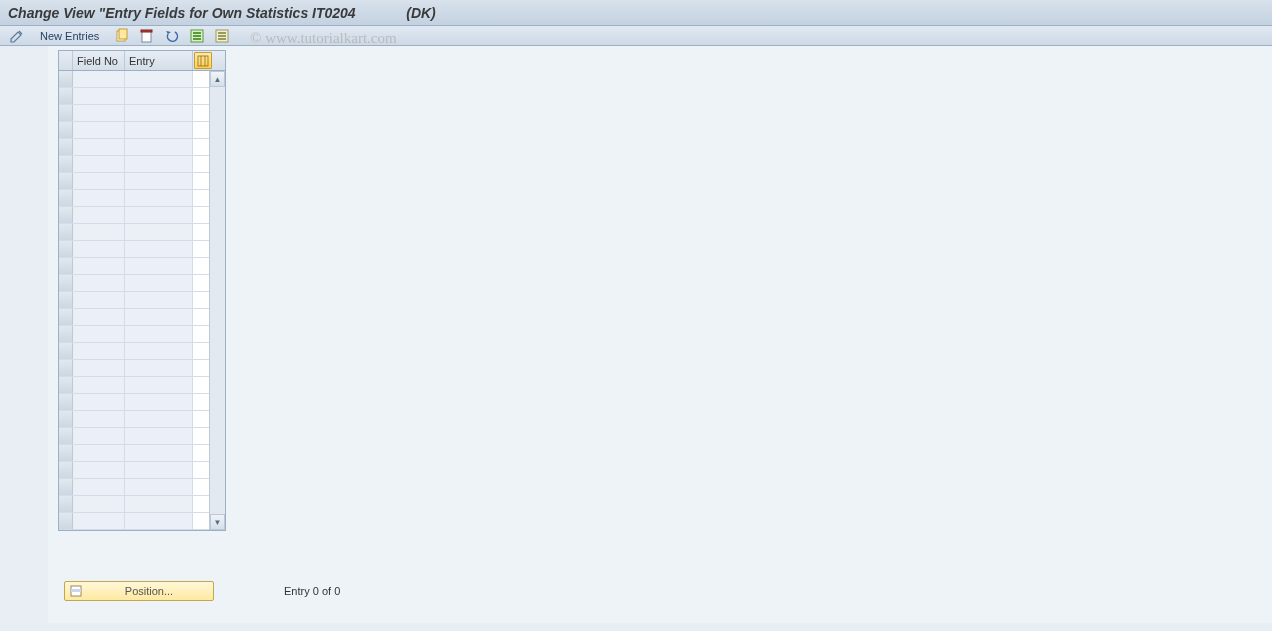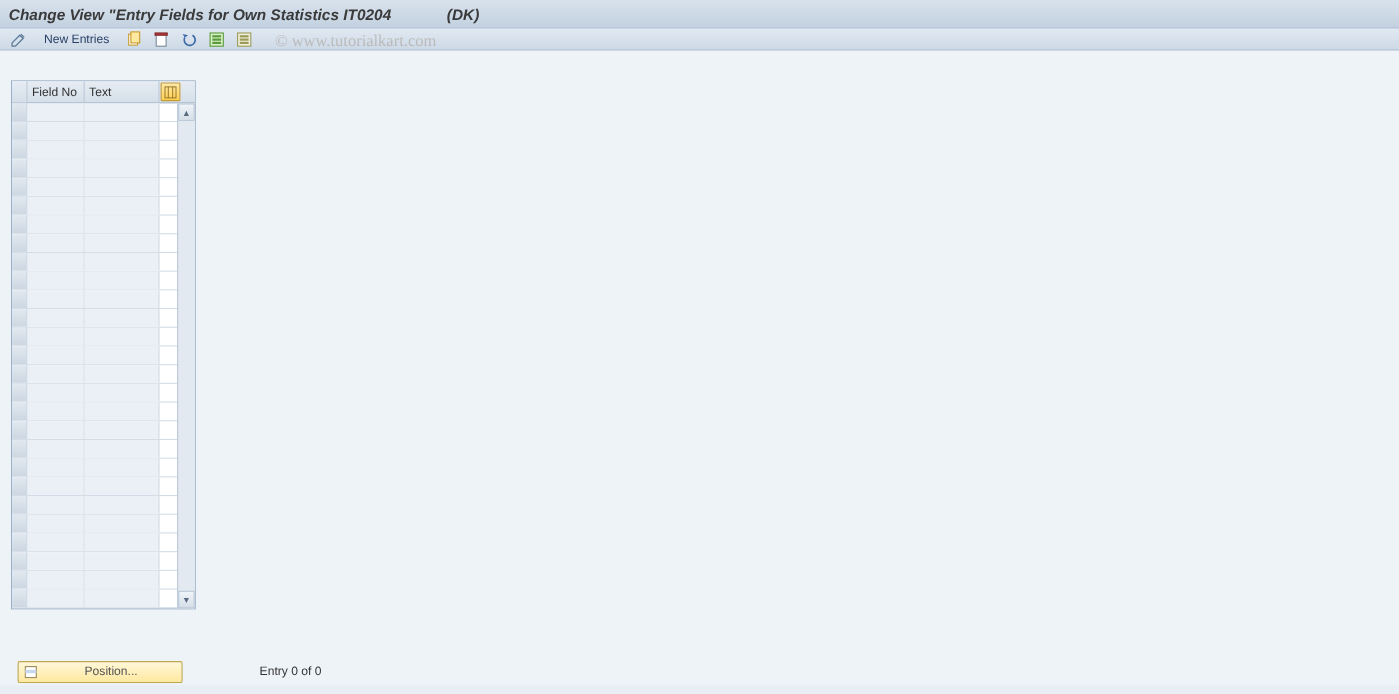--- a/index.html
+++ b/index.html
@@ -61,21 +61,22 @@
       top: 4px;
       font-size: 15px;
       color: rgba(140, 120, 100, 0.35);
       font-family: Liberation Serif, serif;
       pointer-events: none;
     }
     .content-area {
       background: #eef3f8;
       height: calc(100% - 54px);
       position: relative;
-      padding: 27px 0 0 10px;
+      padding: 4px 0 0 10px;
+      margin-left: 48px;
     }
     .table-container {
       width: 168px;
       border: 1px solid #9bb0c7;
       background: #fff;
       position: relative;
     }
     .table-header-row {
       display: flex;
       background: linear-gradient(to bottom, #e6ecf3 0%, #d5dfe9 100%);
@@ -153,21 +154,21 @@
       border: 1px solid #bcc9d8;
       display: flex;
       align-items: center;
       justify-content: center;
       cursor: pointer;
       font-size: 8px;
       color: #5a6b80;
     }
     .footer-bar {
       position: absolute;
-      bottom: 2px;
+      bottom: 22px;
       left: 16px;
       display: flex;
       align-items: center;
       gap: 70px;
     }
     .position-btn {
       width: 150px;
       height: 20px;
       background: linear-gradient(to bottom, #fff7d8, #ffe9a0);
       border: 1px solid #c0a850;
@@ -248,21 +249,21 @@
       </svg>
   </div>
   <div class="watermark">© www.tutorialkart.com</div>
 </div>
 
 <div class="content-area">
   <div class="table-container">
     <div class="table-header-row">
       <div class="th-selector"></div>
       <div class="th-col th-fieldno">Field No</div>
-      <div class="th-col th-text">Text</div>
+      <div class="th-col th-text">Entry</div>
       <div class="th-config">
         <svg width="12" height="12" viewBox="0 0 12 12">
             <rect x="1" y="1" width="10" height="10" fill="none" stroke="#8a6a20" stroke-width="0.8"></rect>
             <line x1="4" y1="1" x2="4" y2="11" stroke="#8a6a20" stroke-width="0.8"></line>
             <line x1="8" y1="1" x2="8" y2="11" stroke="#8a6a20" stroke-width="0.8"></line>
           </svg>
       </div>
     </div>
     <div class="table-body" id="tbody">
         <div class="data-row">

